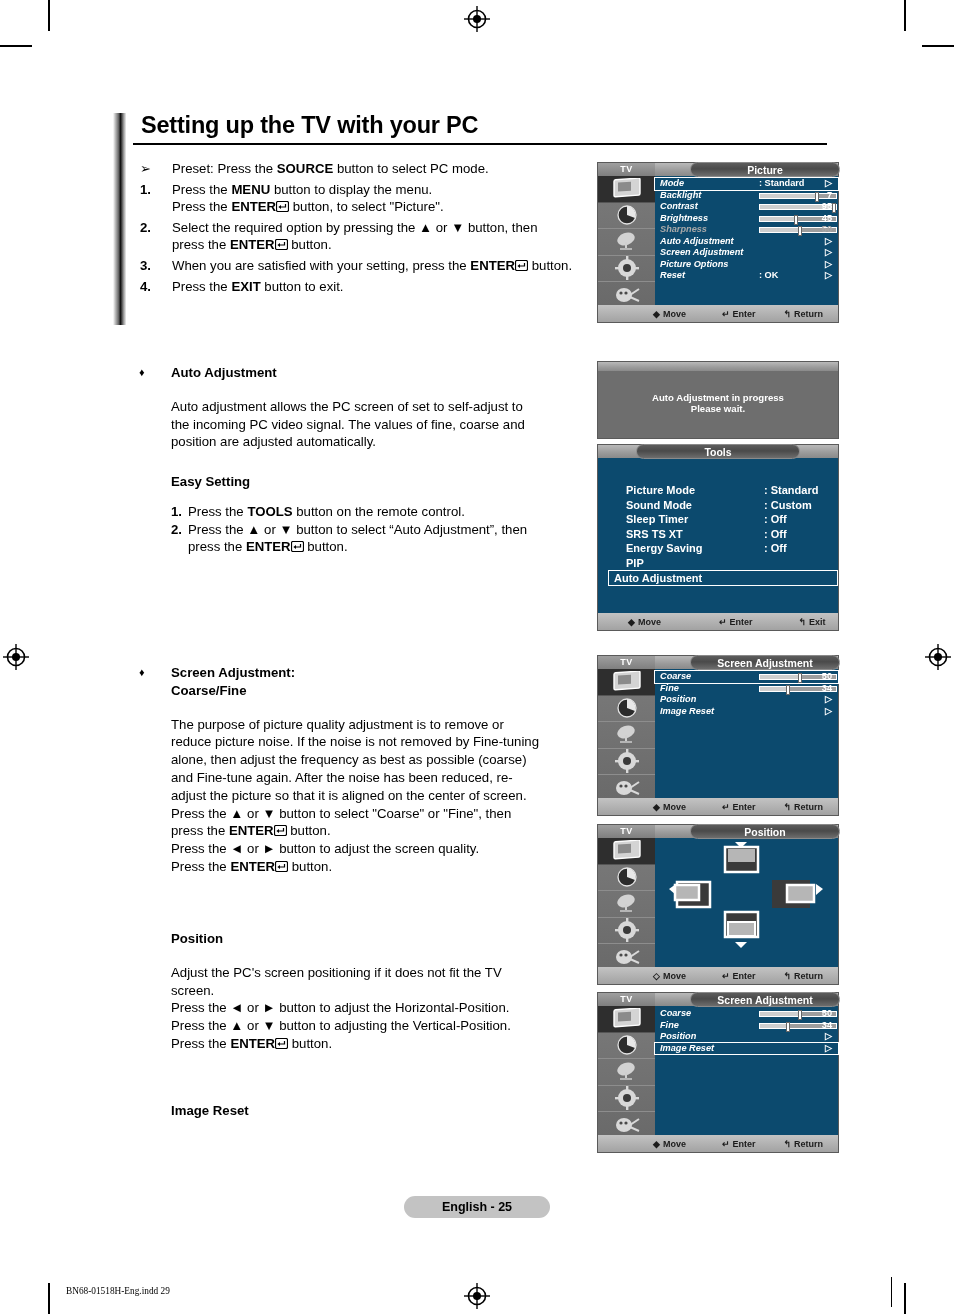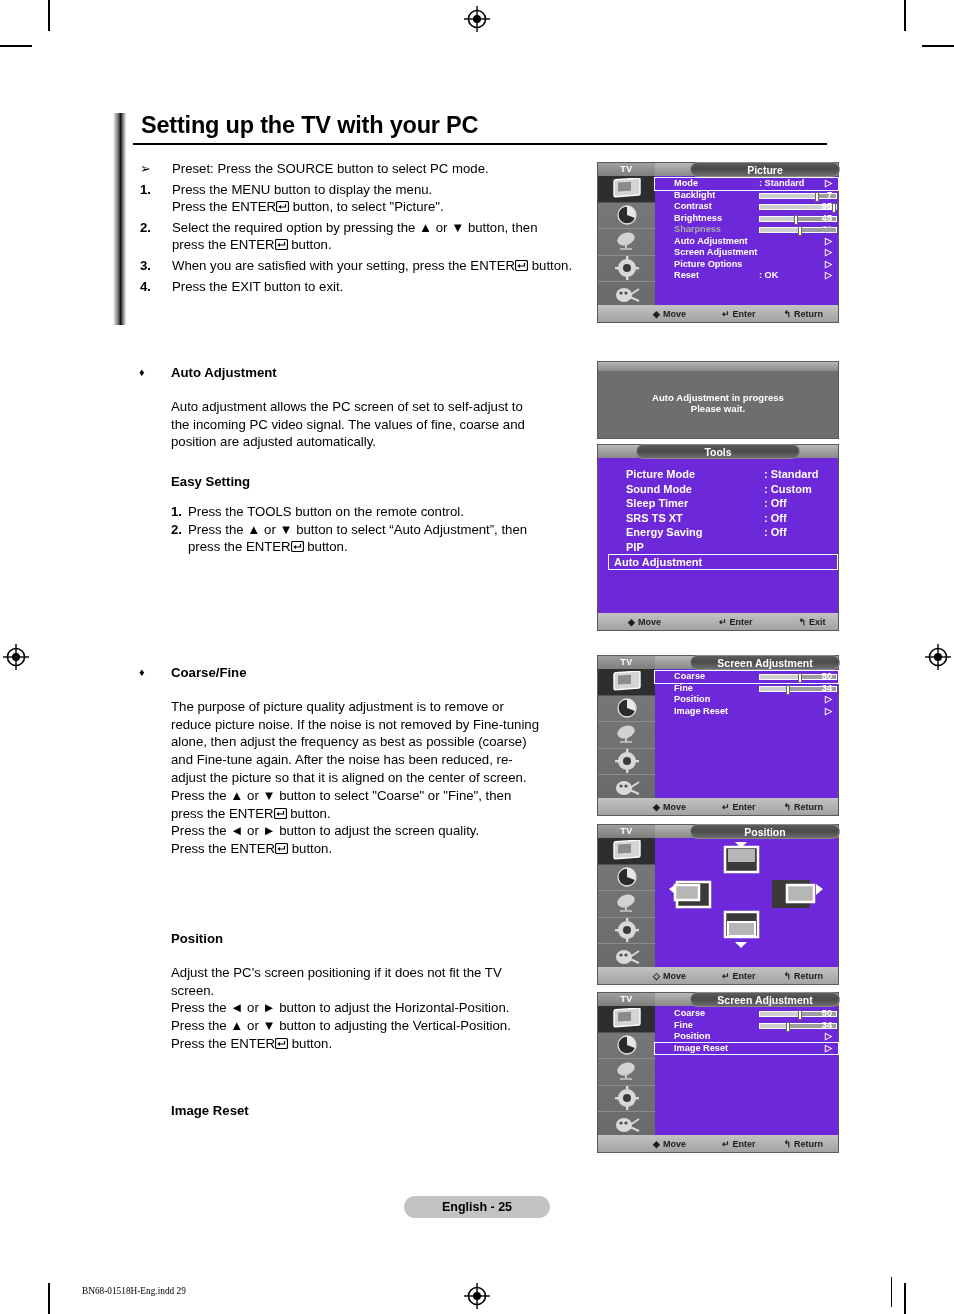--- a/index.html
+++ b/index.html
@@ -27,41 +27,41 @@
   .title-rule{position:absolute;left:133px;top:143px;width:694px;height:2px;background:#000;}
 
   
   .col-left{position:absolute;left:133px;top:160px;width:440px;}
   .steps{font-size:13.2px;line-height:17.6px;}
   .step{display:flex;margin-bottom:1px;}
   .step .num{width:39px;flex:0 0 39px;text-align:left;font-weight:bold;padding-left:7px;box-sizing:border-box;}
   .step .num.arrow{font-weight:normal;font-size:13px;}
   .step .txt{flex:1;}
   .step{margin-bottom:3px;}
-  b{font-weight:normal;}
+  b{font-weight:bold;}
 
   .sec{position:absolute;width:410px;font-size:13.2px;line-height:17.8px;}
   .sec .bullet{position:absolute;left:6px;top:0px;font-size:11px;}
   .sec .head{font-weight:bold;}
   .sec .body{margin-top:16px;}
   .sec-indent{margin-left:38px;}
 
   .subhead{font-weight:bold;}
 
   .numlist{font-size:13.2px;line-height:17.8px;}
   .numlist .li{display:flex;}
   .numlist .li .n{flex:0 0 17px;font-weight:bold;}
   .numlist .li .t{flex:1;}
 
   
   .ent{display:inline-block;position:relative;width:13px;height:11px;vertical-align:-1px;}
   .ent svg{position:absolute;left:0;top:0;}
 
   
-  .osd{position:absolute;background:#6d28d9;box-shadow:0 0 0 1px #5a5a5a;}
+  .osd{position:absolute;background:#0c4a6e;box-shadow:0 0 0 1px #5a5a5a;}
   .osd-top{position:absolute;left:0;top:0;height:13px;width:100%;
     background:linear-gradient(180deg,#b9b9b9 0%,#9a9a9a 60%,#8a8a8a 100%);}
   .osd-tv{position:absolute;left:0;top:0;width:57px;height:13px;
     background:linear-gradient(180deg,#9f9f9f,#7f7f7f);
     color:#fff;font-size:9px;font-weight:bold;text-align:center;line-height:13px;letter-spacing:.5px;}
   .osd-title{
     position:absolute;top:-1px;height:15px;border-radius:9px;
     background:linear-gradient(180deg,#5d5d5d 0%,#4a4a4a 45%,#6d6d6d 100%);
     color:#fff;font-size:10.5px;font-weight:bold;line-height:15px;text-align:center;
     border:1px solid #8a8a8a;box-sizing:border-box;
@@ -76,21 +76,21 @@
     position:absolute;left:0;right:0;bottom:0;height:17px;
     background:linear-gradient(180deg,#c3c3c3,#a2a2a2);
     display:flex;align-items:center;
   }
   .osd-bottom .hint{color:#1c1c1c;font-size:9px;font-weight:bold;display:flex;align-items:center;gap:3px;}
   .hintglyph{display:inline-block;}
 
   
   .mrow{position:relative;height:11.5px;font-size:9.2px;color:#fff;font-weight:bold;line-height:11.5px;
         white-space:nowrap;}
-  .mrow .lbl{position:absolute;left:19px;}
+  .mrow .lbl{position:absolute;left:5px;font-style:italic;}
   .mrow .val{position:absolute;left:104px;}
   .mrow .num{position:absolute;right:6px;text-align:right;}
   .mrow .arr{position:absolute;right:6px;}
   .mrow.dim{color:#a9a9a9;}
   .mrow.sel{outline:1.4px solid #ffffff;}
   .slider{position:absolute;top:3px;height:6px;background:#9e9e9e;border:1px solid #fff;box-sizing:border-box;}
   .slider .knob{position:absolute;top:-2px;width:4px;height:10px;background:#fff;border:1px solid #666;box-sizing:border-box;}
 
   .msg{position:absolute;left:0;right:0;top:40%;text-align:center;color:#fff;
        font-size:9.6px;font-weight:bold;line-height:11px;}
@@ -102,21 +102,21 @@
   .trow.sel{outline:1.5px solid #fff;left:5px;right:5px;position:relative;padding-left:0;}
   .trow.sel .lbl{left:5px;}
 
   
   .pagenum{
     position:absolute;left:404px;top:1196px;width:146px;height:22px;border-radius:11px;
     background:#c3c3c3;color:#000;font-size:12.5px;font-weight:bold;
     text-align:center;line-height:22px;
   }
   .footer{position:absolute;top:1286px;font-size:9.3px;font-family:"Liberation Serif",serif;color:#000;}
-  .foot-left{left:82px;}
+  .foot-left{left:66px;}
   .foot-right{right:53px;margin-top:34px;}
   .foot-rule{position:absolute;right:62px;top:1277px;width:1px;height:30px;background:#000;}
 </style>
 </head>
 <body>
 
 <div class="page">
 
   <div class="crop" style="left:48px;top:0;width:2px;height:31px;"></div>
   <div class="crop" style="left:0;top:45px;width:32px;height:2px;"></div>
@@ -221,20 +221,21 @@
                   <polygon points="5,4 5,8 2.4,6" fill="#000"></polygon>
                 </svg></span> button.</span>
           </div>
         </div>
     </div>
   </div>
 
   <div class="sec" style="left:133px;top:664px;">
     <div class="bullet">♦</div>
     <div class="sec-indent">
+      <div class="head">Screen Adjustment:</div>
       <div class="head">Coarse/Fine</div>
       <div class="body">The purpose of picture quality adjustment is to remove or reduce picture noise. If the noise is not removed by Fine-tuning alone, then adjust the frequency as best as possible (coarse) and Fine-tune again. After the noise has been reduced, re-adjust the picture so that it is aligned on the center of screen.</div>
       <div id="sa-lines">
           <div>Press the ▲ or ▼ button to select "Coarse" or "Fine", then press the <b>ENTER</b><span class="ent"><svg width="13" height="11" viewBox="0 0 13 11">
                 <rect x="0.5" y="0.5" width="12" height="10" rx="1.5" fill="none" stroke="#000" stroke-width="1.2"></rect>
                 <path d="M9.5 3 L9.5 6 L4 6" fill="none" stroke="#000" stroke-width="1.2"></path>
                 <polygon points="5,4 5,8 2.4,6" fill="#000"></polygon>
               </svg></span> button.</div>
           <div>Press the ◄ or ► button to adjust the screen quality.</div>
           <div>Press the <b>ENTER</b><span class="ent"><svg width="13" height="11" viewBox="0 0 13 11">
@@ -389,21 +390,21 @@
     <div class="osd-top" style="height:9px;"></div>
     <div class="msg">
       <div>Auto Adjustment in progress</div>
       <div>Please wait.</div>
     </div>
   </div>
 
   <div class="osd" style="left:598px;top:445px;width:240px;height:185px;">
     <div class="osd-top"></div>
     <div class="osd-title" style="left:38px;width:164px;">Tools</div>
-    <div id="tools-rows" style="position:absolute;left:6px;right:6px;top:22px;">
+    <div id="tools-rows" style="position:absolute;left:6px;right:6px;top:38px;">
         <div class="trow">
           <span class="lbl">Picture Mode</span>
           <span class="val">: Standard</span>
         </div>
         <div class="trow">
           <span class="lbl">Sound Mode</span>
           <span class="val">: Custom</span>
         </div>
         <div class="trow">
           <span class="lbl">Sleep Timer</span>

